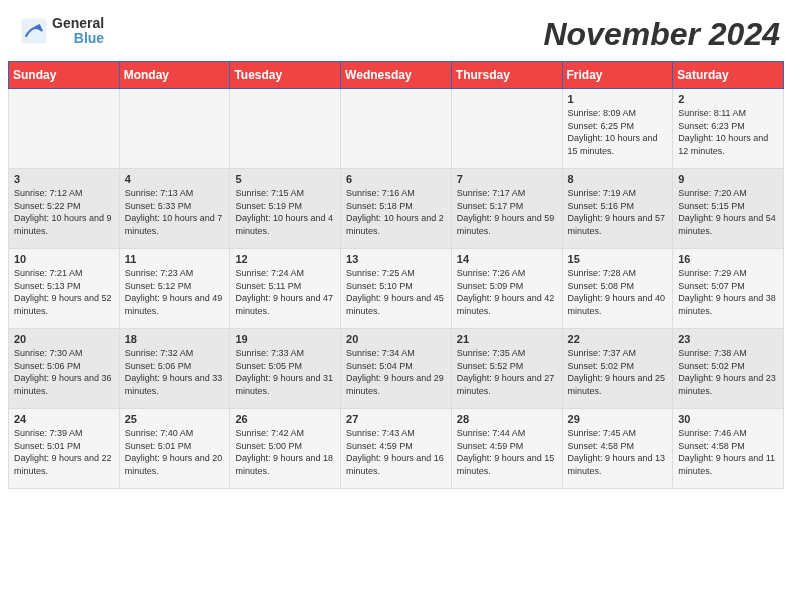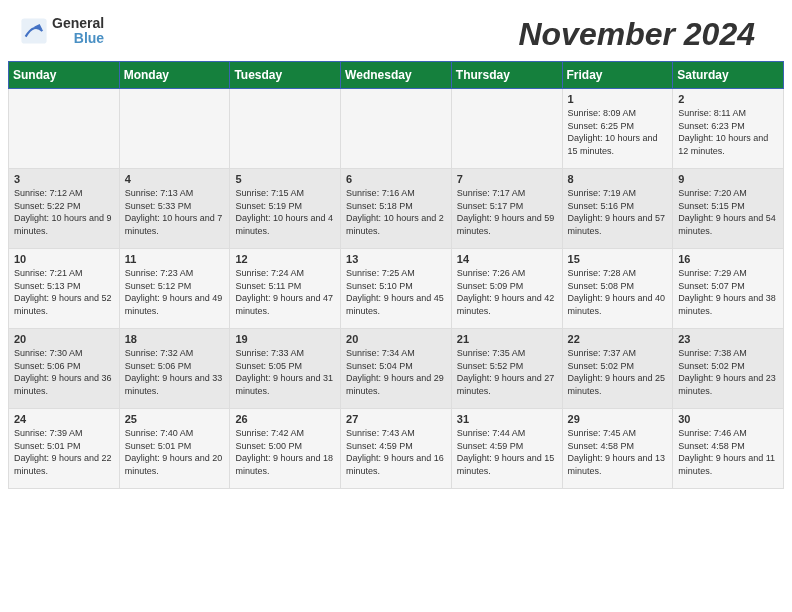--- a/index.html
+++ b/index.html
@@ -6,21 +6,21 @@
     body {
       font-family: Arial, sans-serif;
       background: #fff;
       width: 792px;
       min-height: 612px;
     }
     .header {
       display: flex;
       justify-content: space-between;
       align-items: flex-start;
-      padding: 16px 37px 8px 20px;
+      padding: 16px 12px 8px 20px;
     }
     .logo {
       display: flex;
       align-items: center;
     }
     .logo-text {
       display: flex;
       flex-direction: column;
       line-height: 1.1;
     }
@@ -54,21 +54,21 @@
       color: #333;
     }
     .calendar {
       width: 100%;
       border-collapse: collapse;
       padding: 0 8px;
       margin: 0 8px;
       width: calc(100% - 16px);
     }
     .calendar th {
-      background-color: #15803d;
+      background-color: #ef4444;
       color: #fff;
       font-size: 12px;
       font-weight: bold;
       padding: 6px 4px;
       text-align: left;
       border: 1px solid #3a62b4;
     }
     .calendar td {
       vertical-align: top;
       padding: 4px 5px;
@@ -307,21 +307,21 @@
 Sunset: 5:00 PM
 Daylight: 9 hours and 18 minutes.</div>
         </td>
         <td>
           <span class="day-number">27</span>
           <div class="day-info">Sunrise: 7:43 AM
 Sunset: 4:59 PM
 Daylight: 9 hours and 16 minutes.</div>
         </td>
         <td>
-          <span class="day-number">31</span>
+          <span class="day-number">28</span>
           <div class="day-info">Sunrise: 7:44 AM
 Sunset: 4:59 PM
 Daylight: 9 hours and 15 minutes.</div>
         </td>
         <td>
           <span class="day-number">29</span>
           <div class="day-info">Sunrise: 7:45 AM
 Sunset: 4:58 PM
 Daylight: 9 hours and 13 minutes.</div>
         </td>

